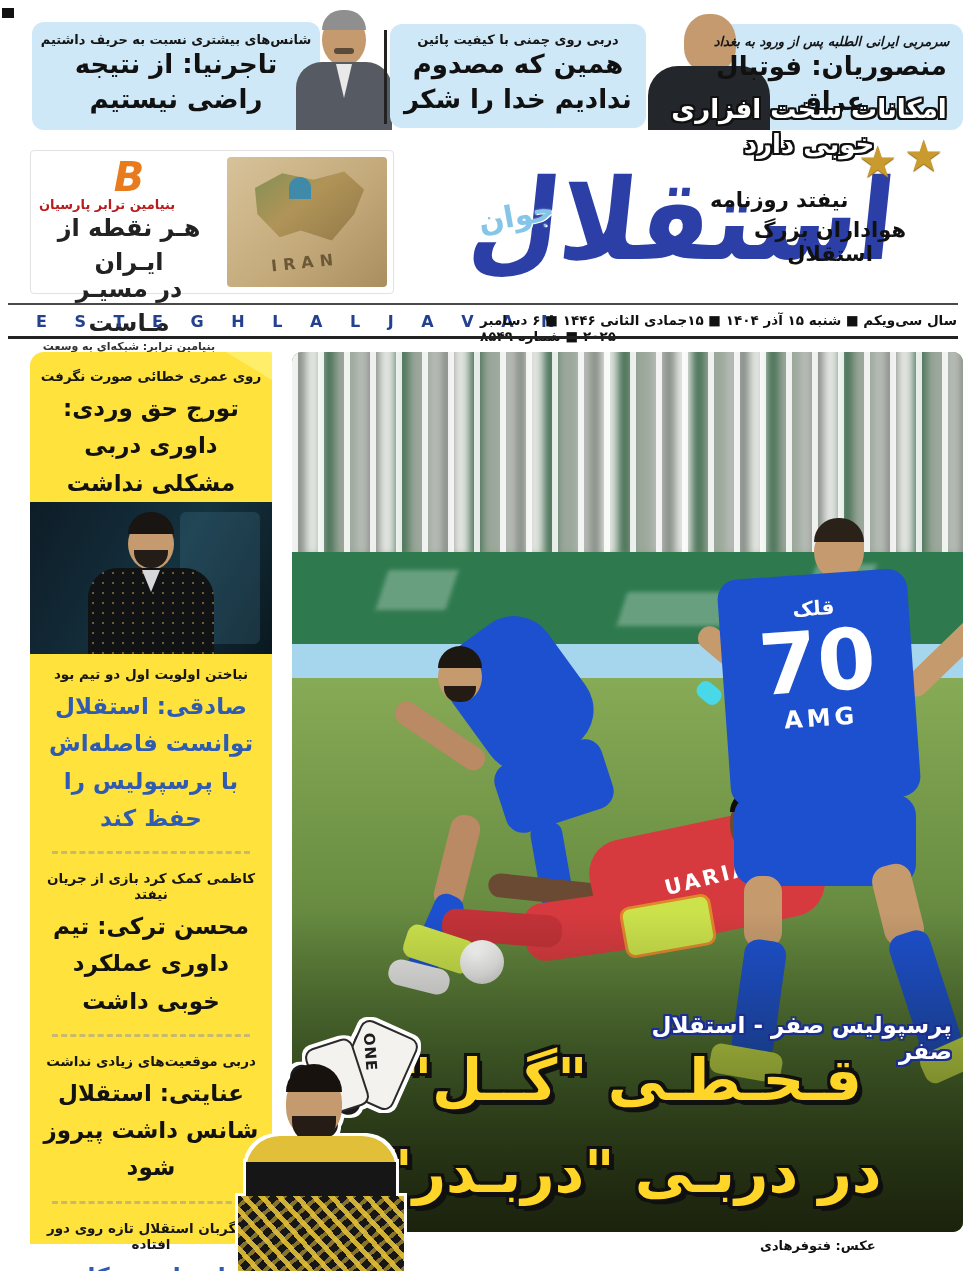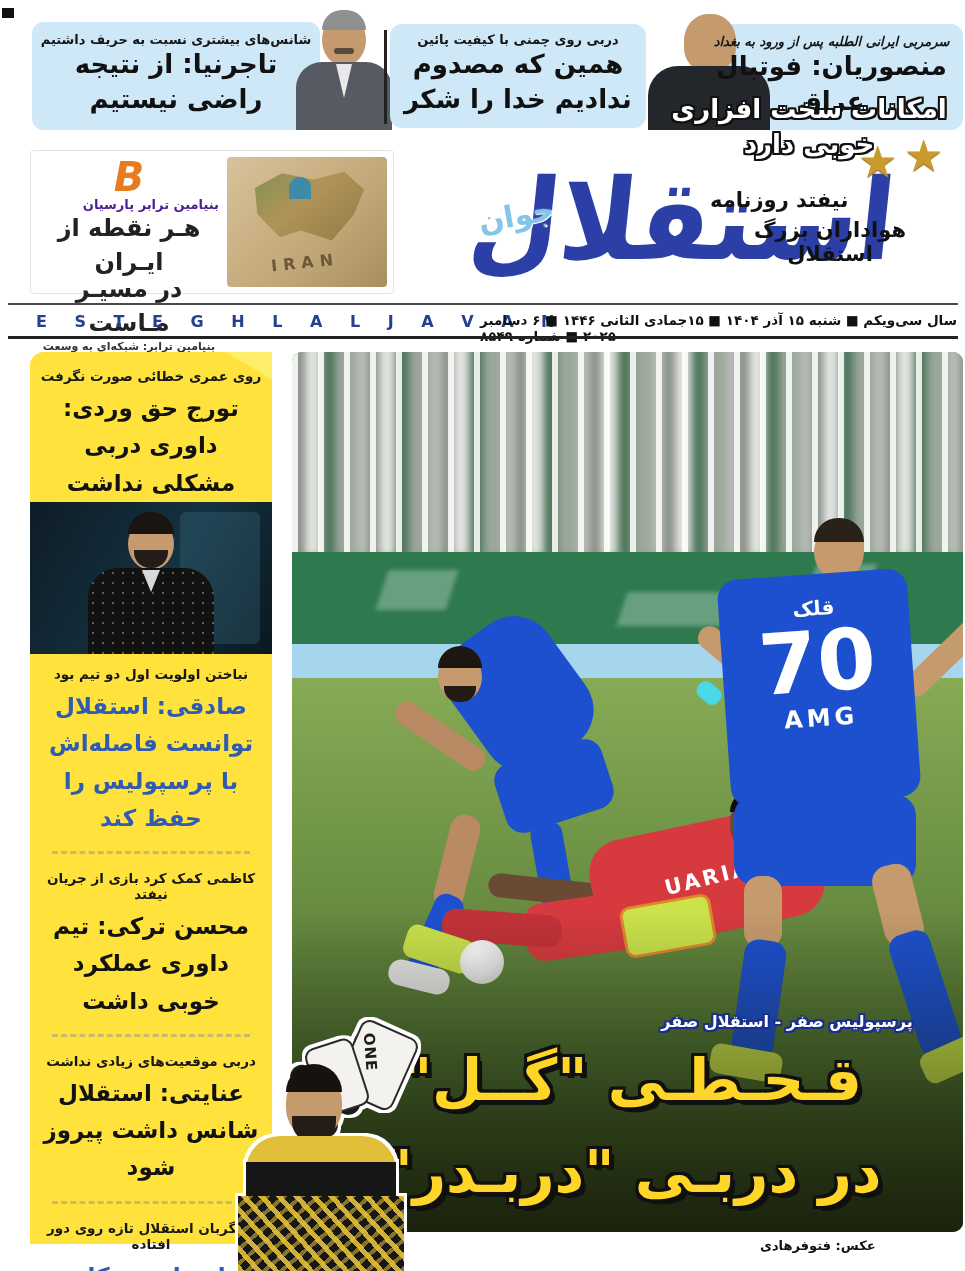--- a/index.html
+++ b/index.html
@@ -10,21 +10,21 @@
   
   .topcard{background:#cfe8f7;border-radius:12px;}
   .kicker{font-size:13px;font-weight:700;color:#151515;text-align:center;}
   .tophead{font-size:26px;font-weight:900;color:#111;text-align:center;line-height:1.35;letter-spacing:-0.5px;}
   .tophead-white{color:#fff;text-shadow:2px 0 0 #111,-2px 0 0 #111,0 2px 0 #111,0 -2px 0 #111,2px 2px 0 #111,-2px -2px 0 #111,2px -2px 0 #111,-2px 2px 0 #111;text-align:center;}
   .vbar{width:3px;background:#222;}
   
   .skin{background:#c49a6e;border-radius:50%;}
   
   .adbox{background:#fff;border:1px solid #e2e2e2;border-radius:4px;}
-  .adbrand{color:#4c1d95;font-weight:700;font-size:13px;text-align:right;}
+  .adbrand{color:#b91c1c;font-weight:700;font-size:13px;text-align:left;}
   .adlogo{color:#e87b1e;font-weight:900;font-size:40px;font-style:italic;}
   .adslogan{font-size:24px;font-weight:900;color:#222;text-align:center;line-height:1.4;}
   .adtag{font-size:11px;font-weight:700;color:#333;text-align:center;}
   .admap{background:linear-gradient(135deg,#d8c29a,#c2a878 60%,#a98f60);border-radius:4px;overflow:hidden;}
   .iranblob{background:linear-gradient(140deg,#7a8f55 0%,#b09457 45%,#8f7648 100%);
             clip-path:polygon(8% 28%,30% 10%,55% 18%,80% 8%,96% 30%,88% 60%,70% 92%,45% 80%,28% 88%,10% 60%);}
   .maplabel{font-size:16px;font-weight:700;color:#6b5836;letter-spacing:6px;}
   .logo-title{font-size:104px;font-weight:900;color:#2b3fa6;transform:skewX(-6deg) scaleY(1.08);line-height:1;}
   .logo-sub{font-size:30px;font-weight:900;color:#85c6e8;text-shadow:0 0 2px #fff,1px 1px 0 #fff;transform:rotate(-10deg);}
   .star{font-size:44px;color:#c99a2e;text-shadow:0 1px 1px #8a6410;line-height:1;}
@@ -52,21 +52,21 @@
   .pinstripe{background-image:repeating-linear-gradient(90deg,rgba(255,255,255,.55) 0 2px,rgba(255,255,255,0) 2px 14px);}
   .jersey{background:#1d50cf;}
   .jname{color:#fff;font-weight:900;font-size:20px;text-align:center;}
   .jnum{color:#fff;font-weight:900;font-size:84px;line-height:1;text-align:center;font-family:"DejaVu Sans",sans-serif;}
   .jspon{color:#fff;font-weight:900;font-size:24px;letter-spacing:4px;text-align:center;}
   .redshirt{background:#d63a3f;}
   .redspon{color:#fff;font-weight:700;font-size:21px;letter-spacing:3px;}
   .boot{background:#cbe24b;border-radius:10px;}
   .ball{background:radial-gradient(circle at 35% 30%,#ffffff 0%,#ececec 55%,#c9c9c9 100%);border-radius:50%;}
   .shade{background:linear-gradient(rgba(0,0,0,0) 0%,rgba(15,20,4,.35) 45%,rgba(18,20,6,.72) 100%);}
-  .scoreline{font-size:16px;font-weight:900;color:#fff;text-align:center;
+  .scoreline{font-size:23px;font-weight:900;color:#fff;text-align:right;
      text-shadow:2px 0 0 #1b2f8f,-2px 0 0 #1b2f8f,0 2px 0 #1b2f8f,0 -2px 0 #1b2f8f,2px 2px 0 #1b2f8f,-2px -2px 0 #1b2f8f,2px -2px 0 #1b2f8f,-2px 2px 0 #1b2f8f;}
   .bighead{font-size:58px;font-weight:900;color:#ffd527;text-align:center;letter-spacing:1px;
      text-shadow:3px 0 0 #101010,-3px 0 0 #101010,0 3px 0 #101010,0 -3px 0 #101010,3px 3px 0 #101010,-3px -3px 0 #101010,3px -3px 0 #101010,-3px 3px 0 #101010,5px 5px 0 #101010;}
   .credit{font-size:13px;font-weight:900;color:#111;}
   
   .keeper{filter:drop-shadow(3px 0 0 #fff) drop-shadow(-3px 0 0 #fff) drop-shadow(0 3px 0 #fff) drop-shadow(0 -3px 0 #fff);}
   .glove{background:#f4f2ee;border:2px solid #2a2a2a;border-radius:10px;}
   .glovetxt{color:#1c1c1c;font-weight:900;font-size:15px;letter-spacing:1px;}
   .gkjersey{background:#e2bf38;}
   .gkcamo{background:#171717;background-image:repeating-linear-gradient(48deg,rgba(226,191,56,.9) 0 5px,rgba(0,0,0,0) 5px 13px),repeating-linear-gradient(-40deg,rgba(226,191,56,.55) 0 4px,rgba(0,0,0,0) 4px 11px);}

